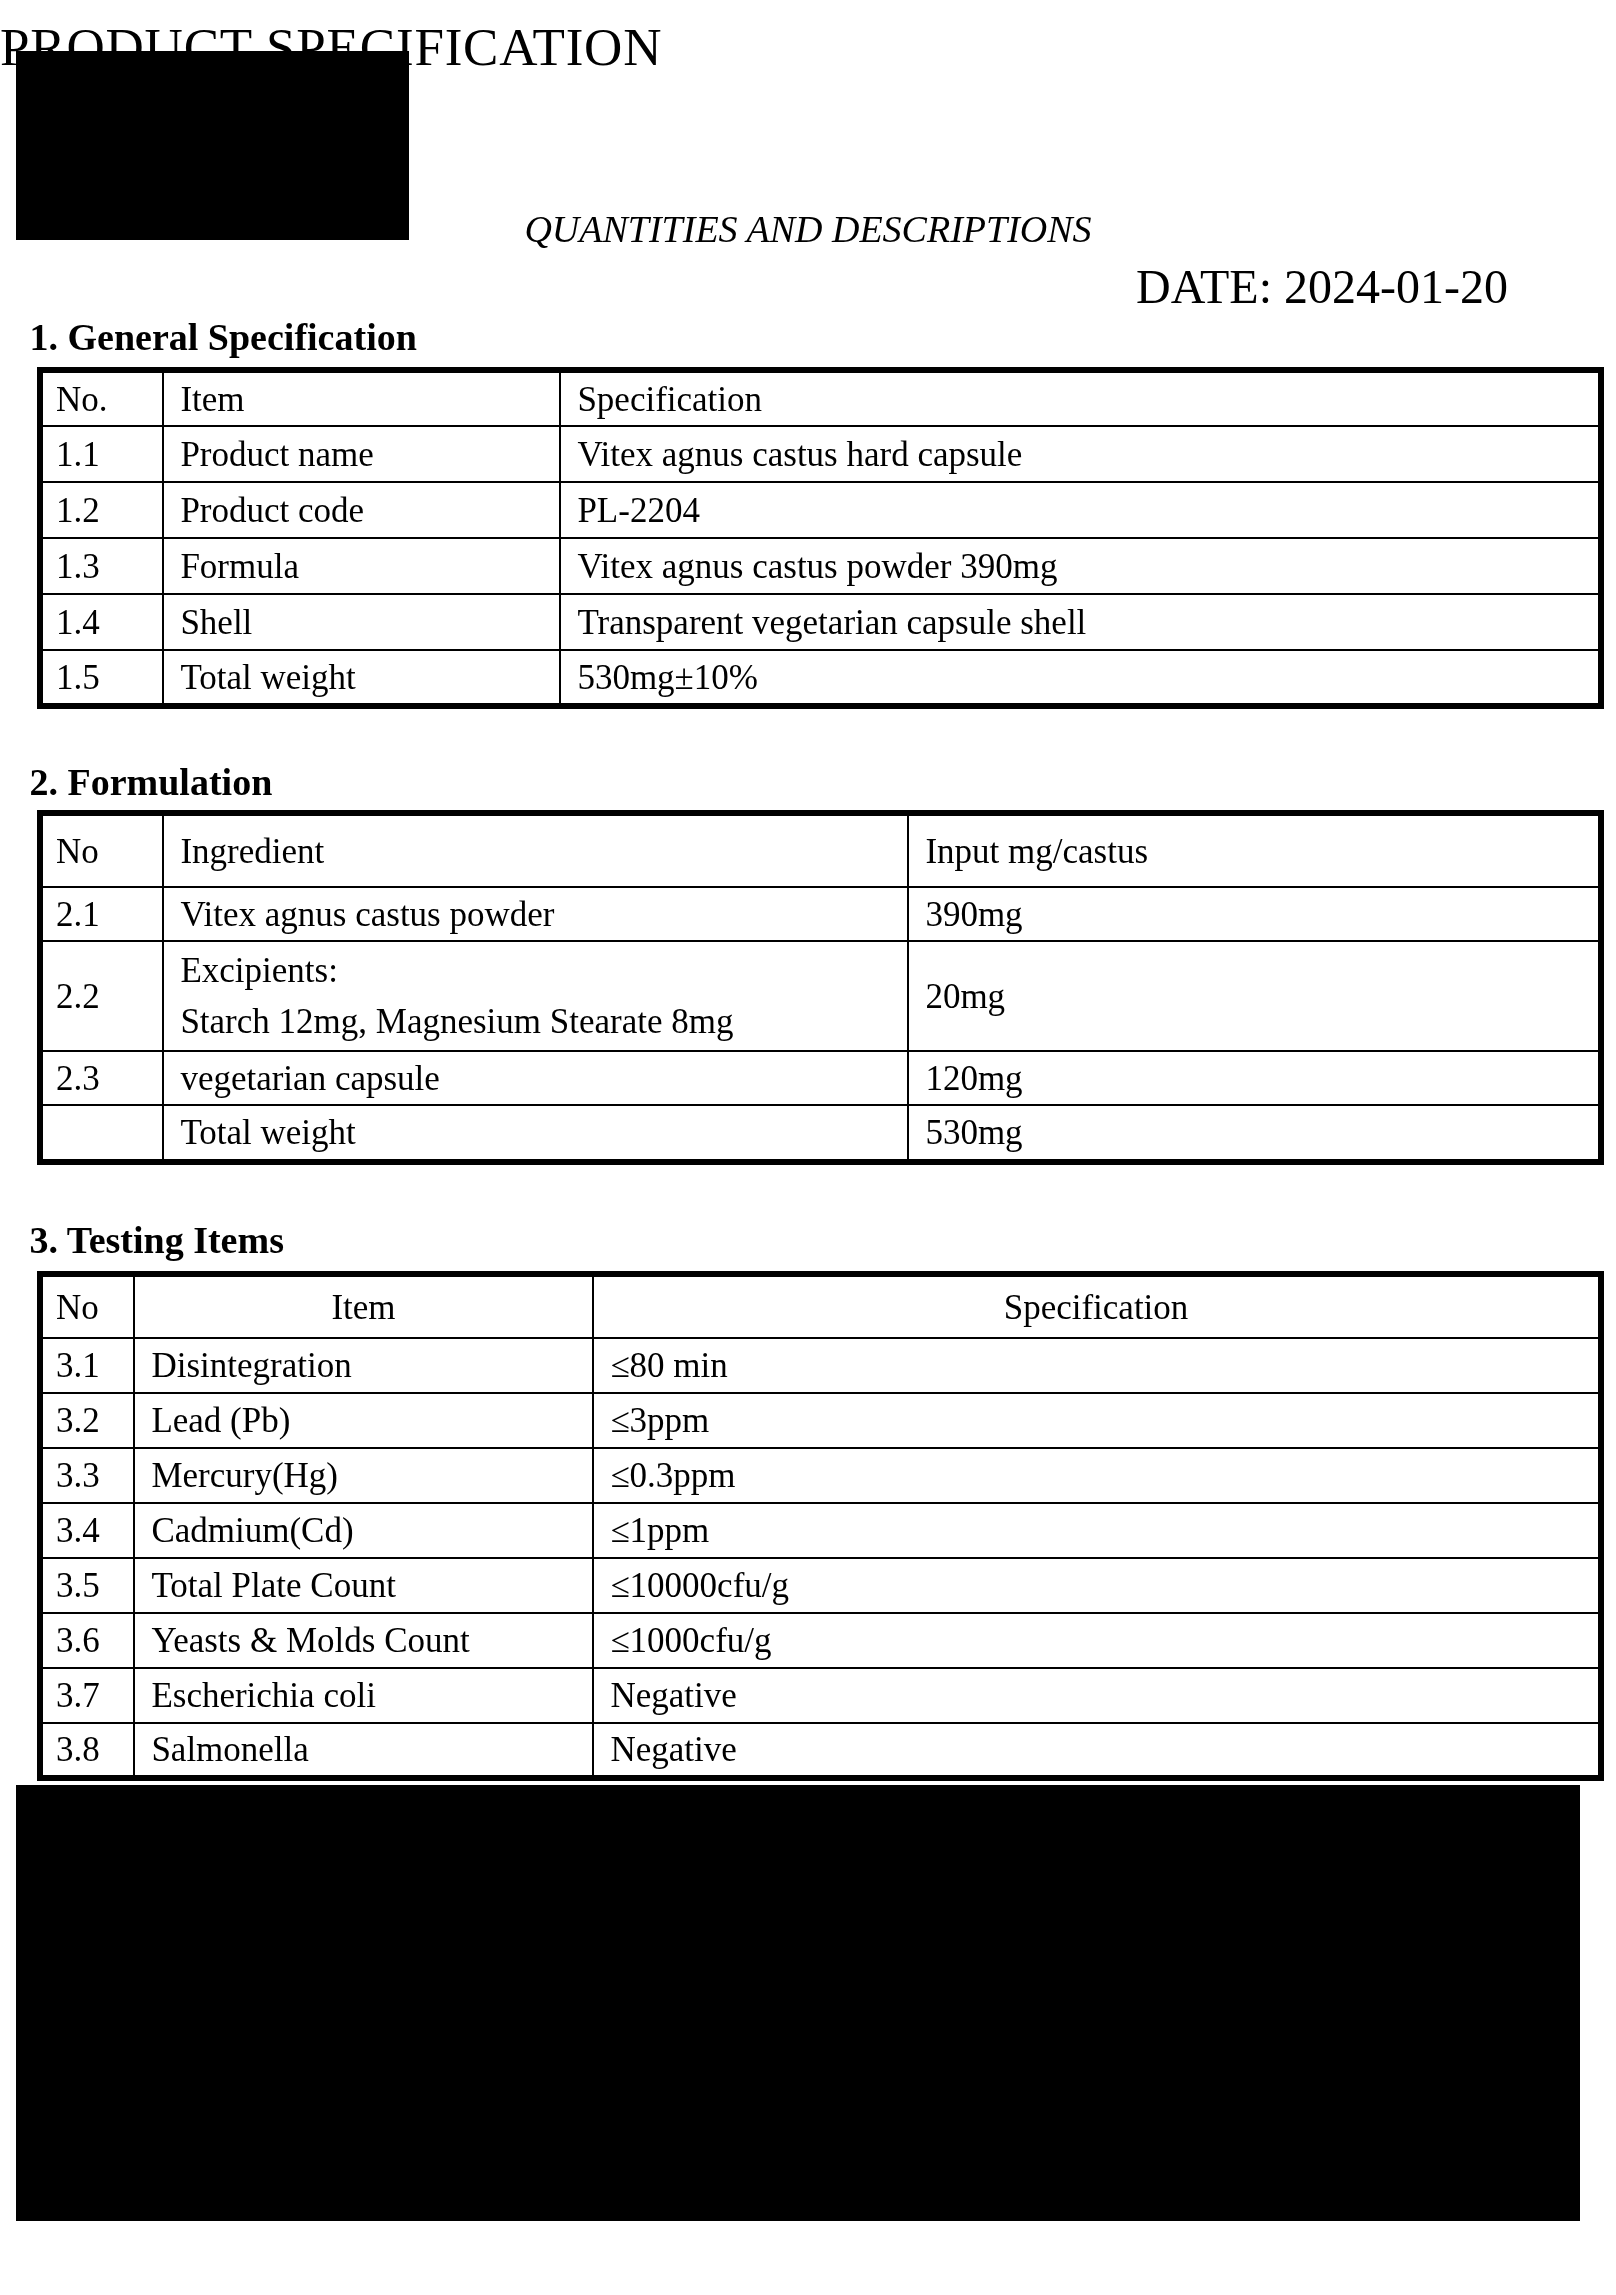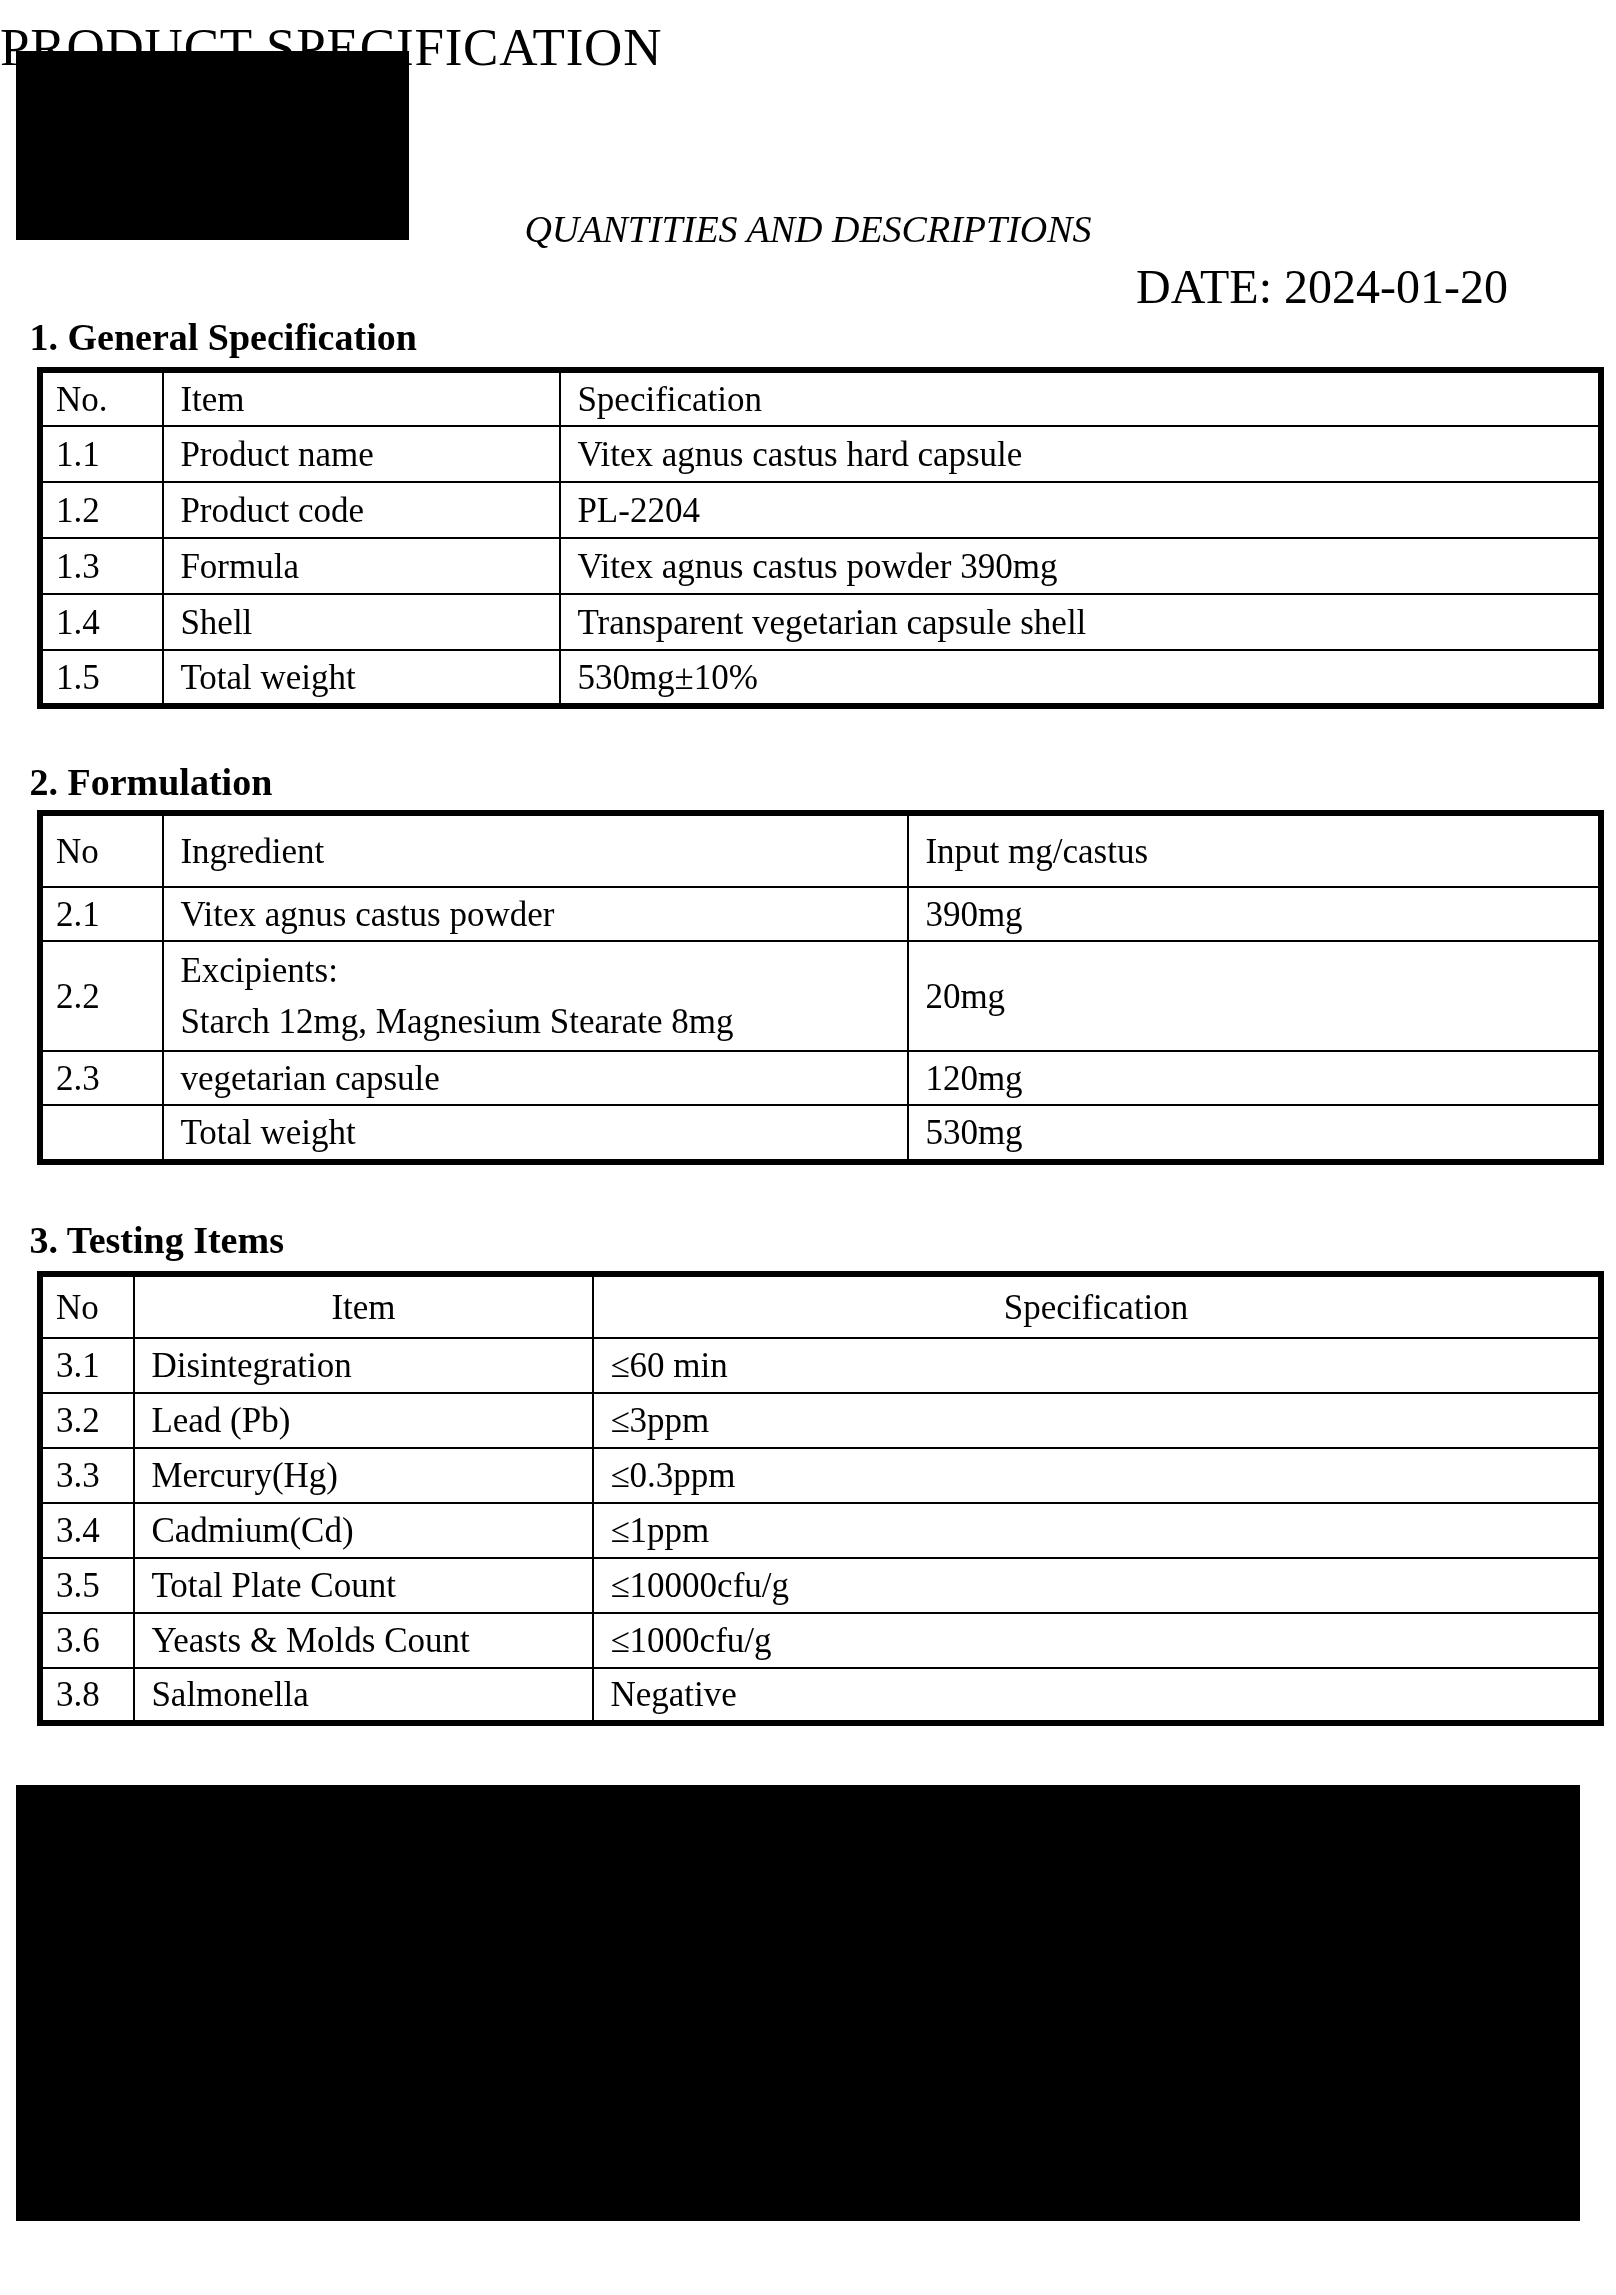--- a/index.html
+++ b/index.html
@@ -150,21 +150,21 @@
     </colgroup>
   <tbody>
       <tr style="height:64px">
     <td class="col-no">No</td>
     <td class="center">Item</td>
     <td class="center">Specification</td>
   </tr>
   <tr style="height:55px">
     <td class="col-no">3.1</td>
     <td>Disintegration</td>
-    <td>≤60 min</td>
+    <td>≤80 min</td>
   </tr>
   <tr style="height:55px">
     <td class="col-no">3.2</td>
     <td>Lead (Pb)</td>
     <td>≤3ppm</td>
   </tr>
   <tr style="height:55px">
     <td class="col-no">3.3</td>
     <td>Mercury(Hg)</td>
     <td>≤0.3ppm</td>
@@ -178,20 +178,25 @@
     <td class="col-no">3.5</td>
     <td>Total Plate Count</td>
     <td>≤10000cfu/g</td>
   </tr>
   <tr style="height:55px">
     <td class="col-no">3.6</td>
     <td>Yeasts &amp; Molds Count</td>
     <td>≤1000cfu/g</td>
   </tr>
   <tr style="height:55px">
+    <td class="col-no">3.7</td>
+    <td>Escherichia coli</td>
+    <td>Negative</td>
+  </tr>
+  <tr style="height:55px">
     <td class="col-no">3.8</td>
     <td>Salmonella</td>
     <td>Negative</td>
   </tr>
 </tbody>
   </table>
 
 <div class="redaction redaction-bottom"></div>
 
 

